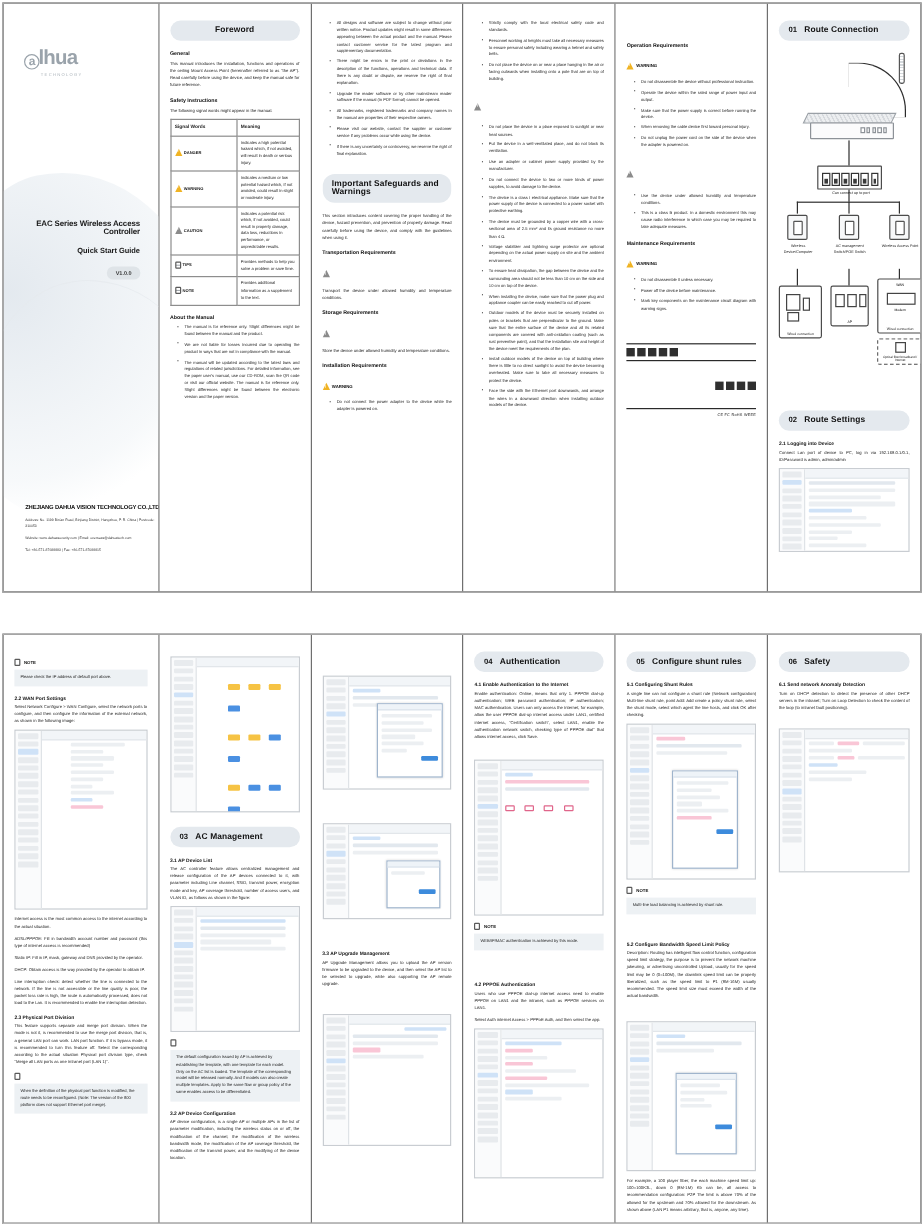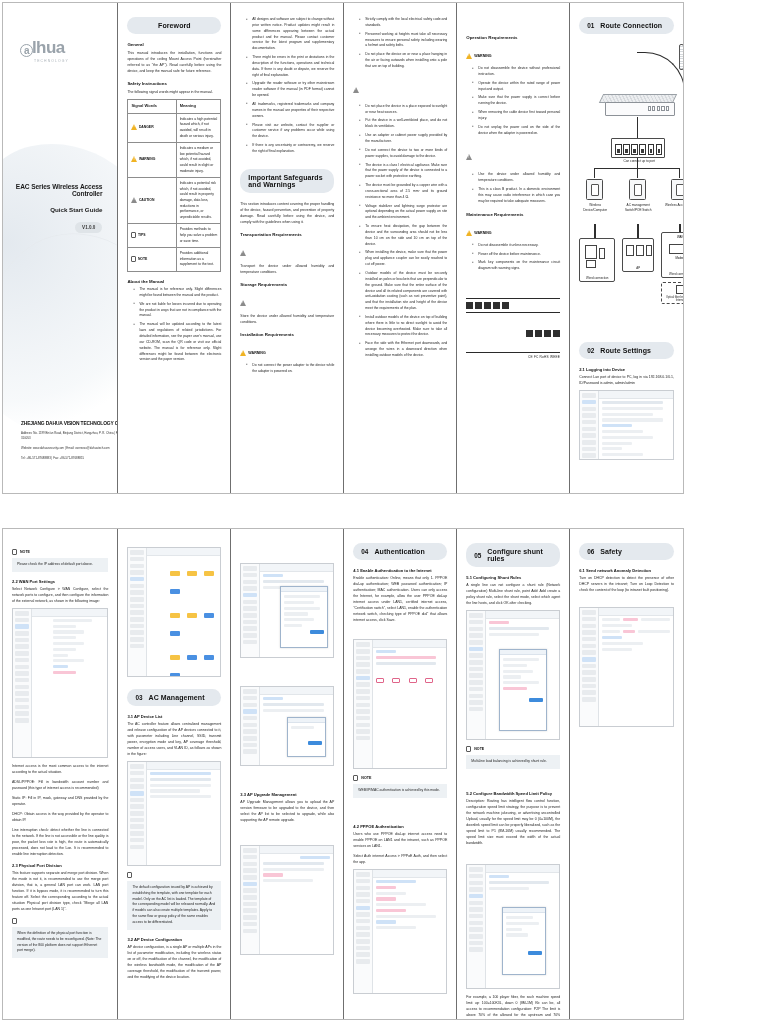--- a/index.html
+++ b/index.html
@@ -10,21 +10,21 @@
     background: #ffffff;
     font-family: "Liberation Sans", sans-serif;
     overflow: hidden;
   }
   .page-root { position: relative; width: 770px; height: 1024px; background: #fff; }
 
   
   .sheet {
     position: absolute;
     left: 2px;
-    width: 682px;
+    width: 766px;
     background: #404040;
     border: 1px solid #b9b9b9;
     display: flex;
     overflow: hidden;
   }
   .sheet-top { top: 2px; height: 492px; }
   .sheet-bottom { top: 528px; height: 492px; }
 
   .panel {
     position: relative;

